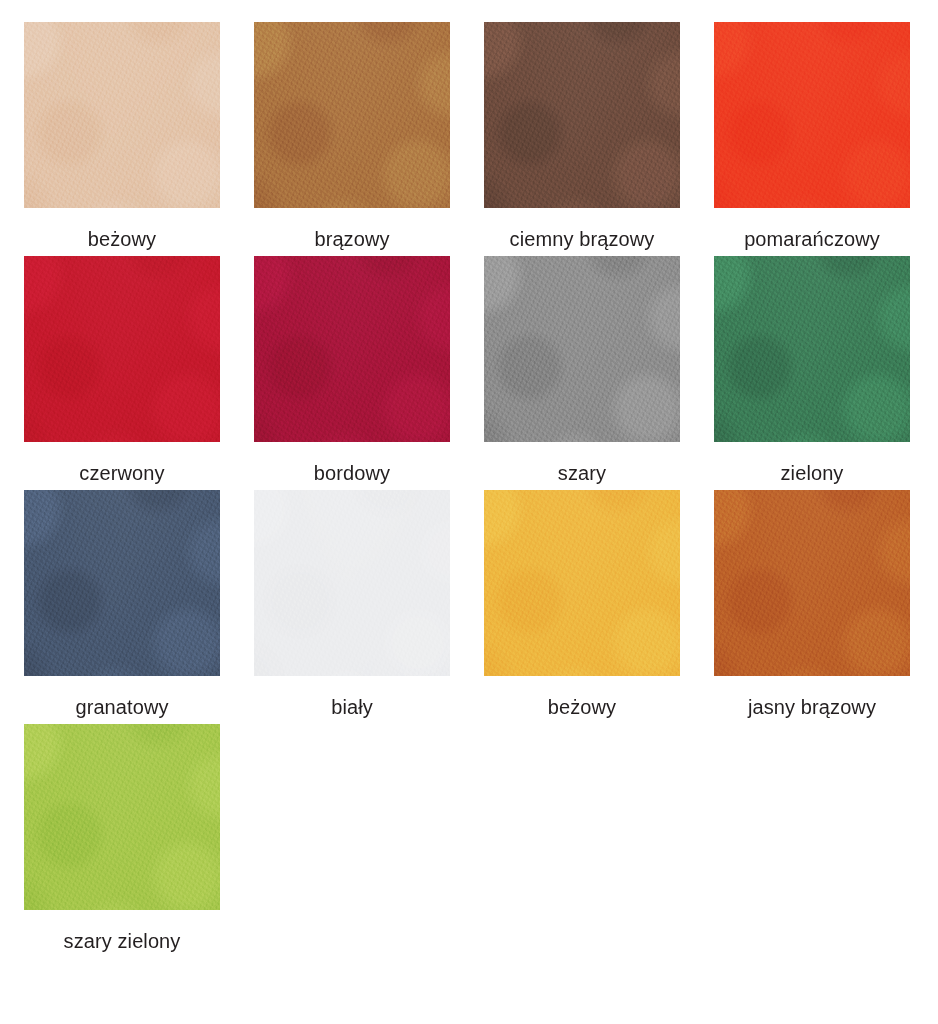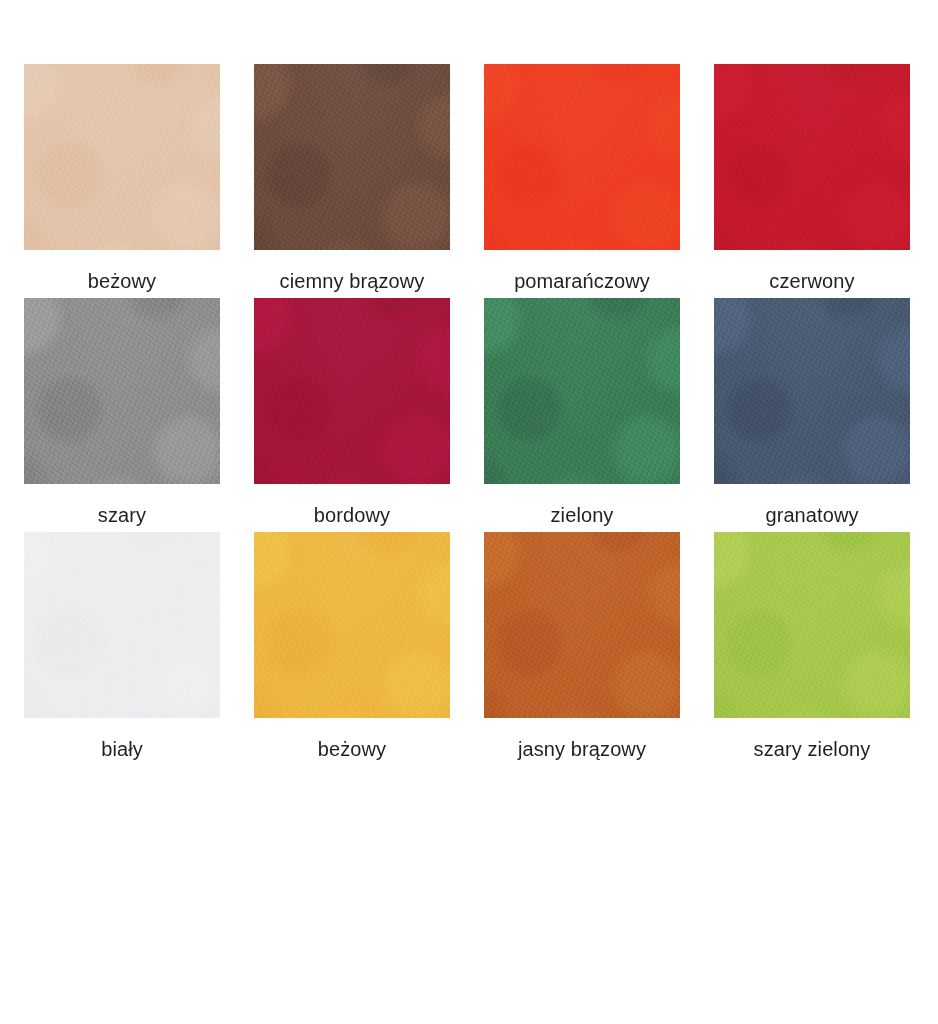--- a/index.html
+++ b/index.html
@@ -19,21 +19,20 @@
   #palette-grid {
     box-sizing: border-box;
     width: 938px;
     height: 768px;
     display: grid;
     grid-template-columns: repeat(4, 1fr);
     grid-template-rows: repeat(4, 1fr);
     padding: 22px 18px 14px 14px;
     column-gap: 14px;
     row-gap: 6px;
-    margin-top: 42px;
   }
 
   .swatch-cell {
     display: flex;
     flex-direction: column;
     align-items: center;
     justify-content: flex-start;
   }
 
   .swatch-chip {
@@ -96,20 +95,28 @@
 <div id="palette-grid">
     <div class="swatch-cell">
       <div class="swatch-chip" style="background-color: rgb(227, 195, 168);">
         <span class="tex-a"></span>
         <span class="tex-b"></span>
         <span class="tex-c"></span>
       </div>
       <div class="swatch-label">beżowy</div>
     </div>
     <div class="swatch-cell">
+      <div class="swatch-chip" style="background-color: rgb(169, 113, 63);">
+        <span class="tex-a"></span>
+        <span class="tex-b"></span>
+        <span class="tex-c"></span>
+      </div>
+      <div class="swatch-label">brązowy</div>
+    </div>
+    <div class="swatch-cell">
       <div class="swatch-chip" style="background-color: rgb(107, 74, 60);">
         <span class="tex-a"></span>
         <span class="tex-b"></span>
         <span class="tex-c"></span>
       </div>
       <div class="swatch-label">ciemny brązowy</div>
     </div>
     <div class="swatch-cell">
       <div class="swatch-chip" style="background-color: rgb(238, 59, 33);">
         <span class="tex-a"></span>
@@ -120,36 +127,36 @@
     </div>
     <div class="swatch-cell">
       <div class="swatch-chip" style="background-color: rgb(196, 24, 43);">
         <span class="tex-a"></span>
         <span class="tex-b"></span>
         <span class="tex-c"></span>
       </div>
       <div class="swatch-label">czerwony</div>
     </div>
     <div class="swatch-cell">
+      <div class="swatch-chip" style="background-color: rgb(164, 20, 56);">
+        <span class="tex-a"></span>
+        <span class="tex-b"></span>
+        <span class="tex-c"></span>
+      </div>
+      <div class="swatch-label">bordowy</div>
+    </div>
+    <div class="swatch-cell">
       <div class="swatch-chip" style="background-color: rgb(139, 139, 139);">
         <span class="tex-a"></span>
         <span class="tex-b"></span>
         <span class="tex-c"></span>
       </div>
       <div class="swatch-label">szary</div>
     </div>
     <div class="swatch-cell">
-      <div class="swatch-chip" style="background-color: rgb(164, 20, 56);">
-        <span class="tex-a"></span>
-        <span class="tex-b"></span>
-        <span class="tex-c"></span>
-      </div>
-      <div class="swatch-label">bordowy</div>
-    </div>
-    <div class="swatch-cell">
       <div class="swatch-chip" style="background-color: rgb(58, 122, 85);">
         <span class="tex-a"></span>
         <span class="tex-b"></span>
         <span class="tex-c"></span>
       </div>
       <div class="swatch-label">zielony</div>
     </div>
     <div class="swatch-cell">
       <div class="swatch-chip" style="background-color: rgb(70, 86, 110);">
         <span class="tex-a"></span>

